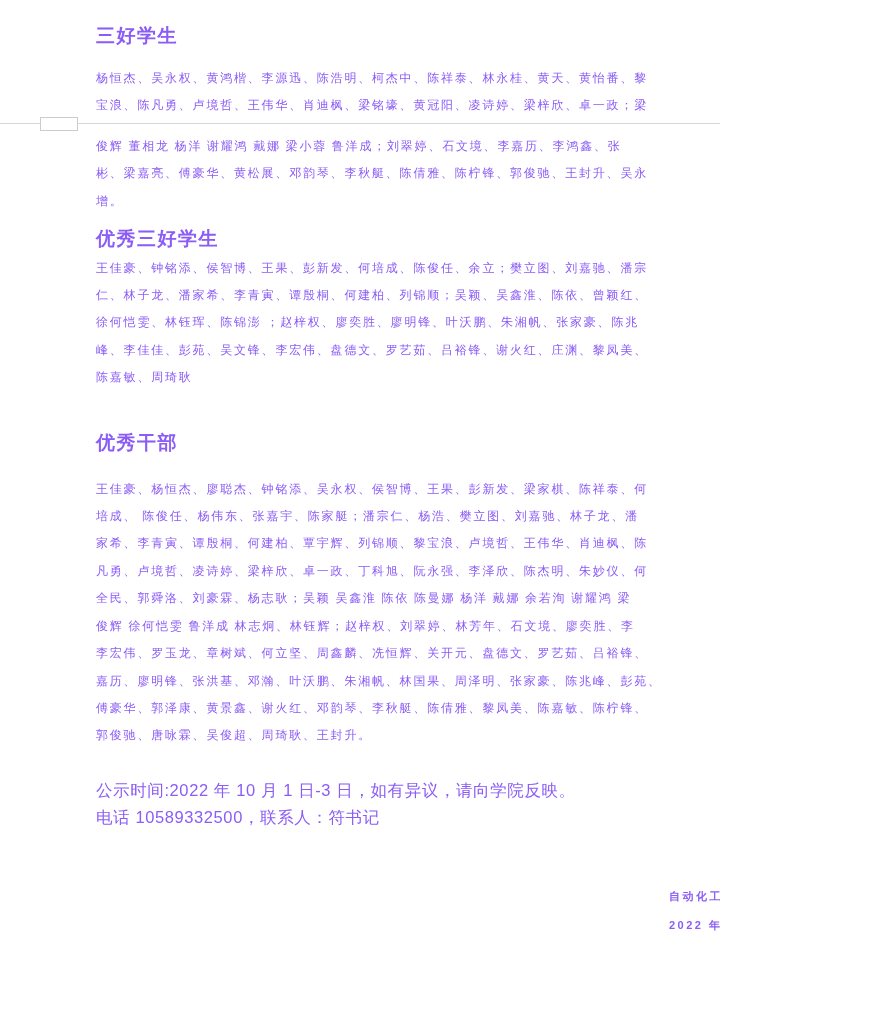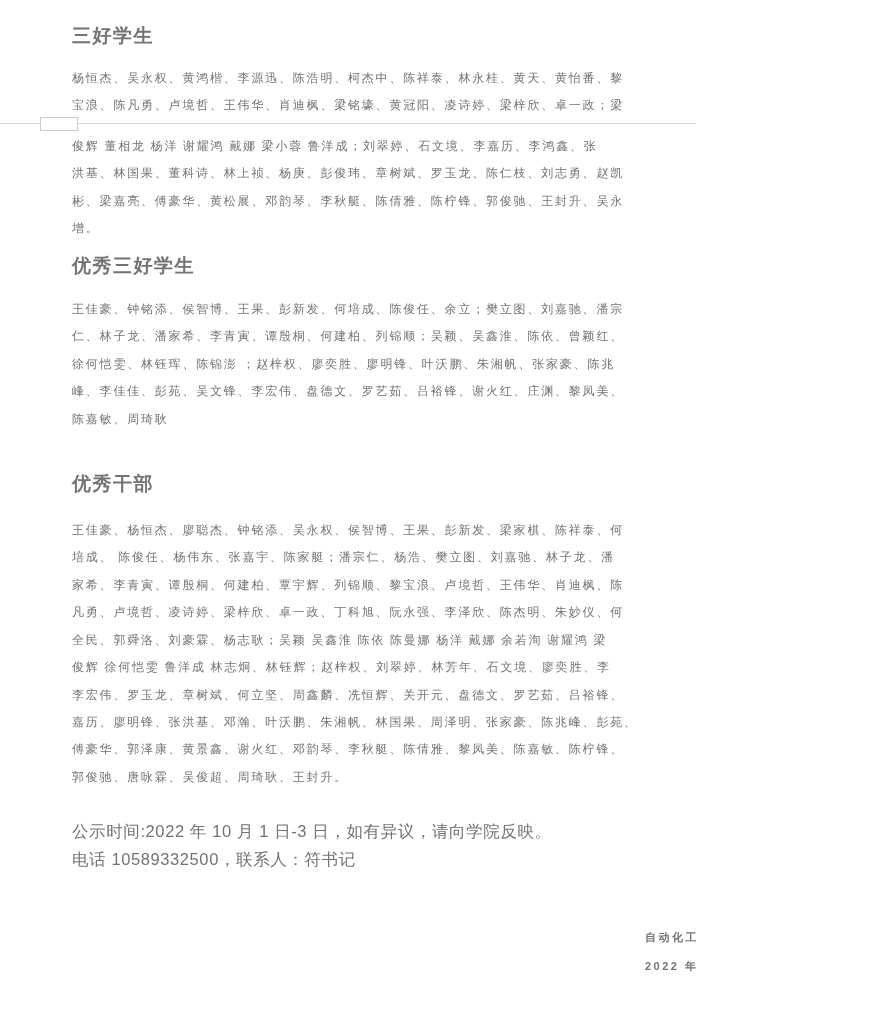--- a/index.html
+++ b/index.html
@@ -1,23 +1,24 @@
 <!DOCTYPE html>
 <html><head>
 <meta charset="utf-8">
 <style>
   html, body { margin: 0; padding: 0; background: #ffffff; }
   .page {
     position: relative;
     width: 696px;
     height: 1011px;
     background: #ffffff;
-    color: #737373;
+    color: #8b5cf6;
     font-family: "Liberation Serif", serif;
     overflow: hidden;
+    padding-left: 24px;
   }
   .content {
     padding: 25px 66px 0 72px;
   }
   .sec-heading {
     font-family: "Liberation Sans", sans-serif;
     font-size: 19px;
     font-weight: bold;
     line-height: 22px;
     letter-spacing: 1.5px;
@@ -27,21 +28,21 @@
   .heading-3 { margin-top: 40px; }
   .name-list { margin: 0; }
   .name-list .tline {
     font-size: 12px;
     line-height: 27.4px;
     letter-spacing: 1.8px;
     white-space: nowrap;
   }
   .p1a { margin-top: 18px; }
   .p1b { margin-top: 13px; }
-  .p2  { margin-top: 19px; }
+  .p2  { margin-top: 5px; }
   .p3  { margin-top: 22px; }
   .notice { margin-top: 27px; }
   .notice .nline {
     font-family: "Liberation Sans", sans-serif;
     font-weight: normal;
     font-size: 16.5px;
     line-height: 27.4px;
     letter-spacing: 0.6px;
     white-space: nowrap;
   }
@@ -86,21 +87,20 @@
 
     <h2 class="sec-heading heading-1">三好学生</h2>
 
     <div class="name-list p1a">
         <div class="tline">杨恒杰、吴永权、黄鸿楷、李源迅、陈浩明、柯杰中、陈祥泰、林永桂、黄天、黄怡番、黎</div>
         <div class="tline">宝浪、陈凡勇、卢境哲、王伟华、肖迪枫、梁铭壕、黄冠阳、凌诗婷、梁梓欣、卓一政；梁</div>
       </div>
 
     <div class="name-list p1b">
         <div class="tline">俊辉 董相龙 杨洋 谢耀鸿 戴娜 梁小蓉  鲁洋成；刘翠婷、石文境、李嘉历、李鸿鑫、张</div>
-        <div class="tline">洪基、林国果、董科诗、林上祯、杨庚、彭俊玮、章树斌、罗玉龙、陈仁枝、刘志勇、赵凯</div>
         <div class="tline">彬、梁嘉亮、傅豪华、黄松展、邓韵琴、李秋艇、陈倩雅、陈柠锋、郭俊驰、王封升、吴永</div>
         <div class="tline">增。</div>
       </div>
 
     <h2 class="sec-heading heading-2">优秀三好学生</h2>
 
     <div class="name-list p2">
         <div class="tline">王佳豪、钟铭添、侯智博、王果、彭新发、何培成、陈俊任、余立；樊立图、刘嘉驰、潘宗</div>
         <div class="tline">仁、林子龙、潘家希、李青寅、谭殷桐、何建柏、列锦顺；吴颖、吴鑫淮、陈依、曾颖红、</div>
         <div class="tline">徐何恺雯、林钰珲、陈锦澎 ；赵梓权、廖奕胜、廖明锋、叶沃鹏、朱湘帆、张家豪、陈兆</div>

